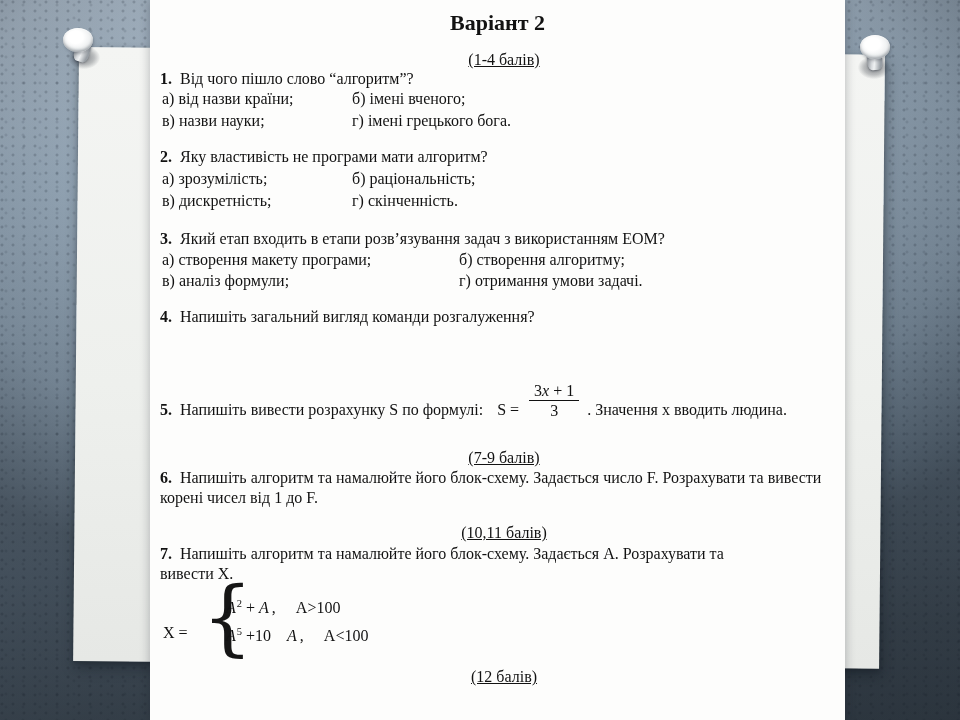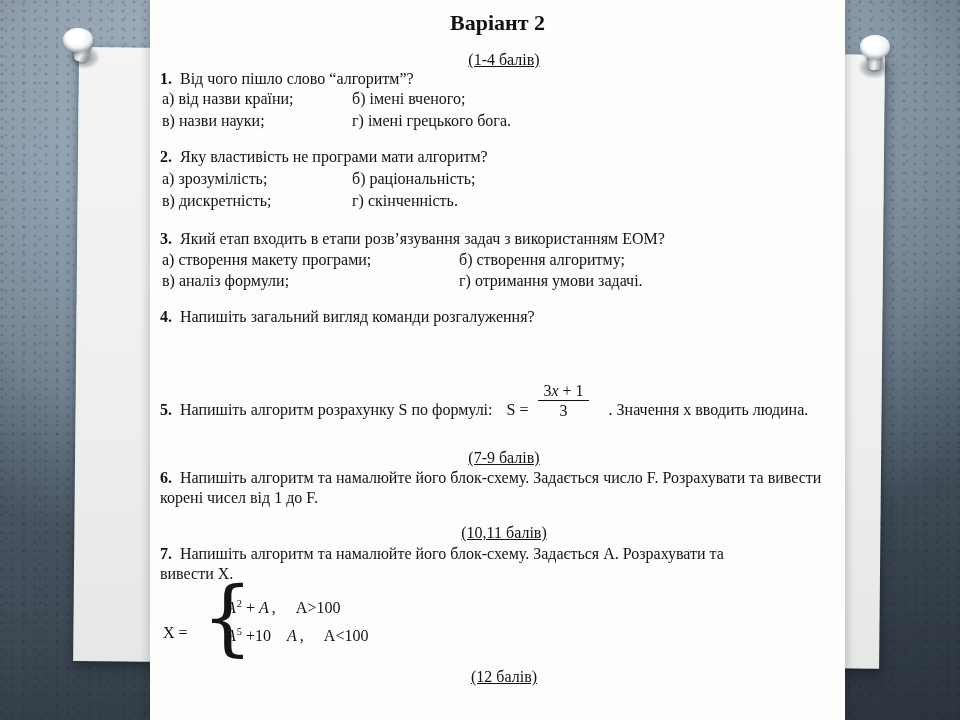--- a/index.html
+++ b/index.html
@@ -37,21 +37,21 @@
   .o11{top:90px}.o12{top:112px}.o21{top:170px}.o22{top:192px}.o31{top:251px}.o32{top:272px}
   .c1{display:inline-block;}
   .w190{width:190px}.w297{width:297px}
   
   .q5{top:382px;left:10px;right:14px;display:flex;align-items:flex-end;}
   .q5 .eq{margin-left:14px;}
   .frac{display:inline-block;text-align:center;margin-left:10px;line-height:17px;}
   .frac .num{display:block;border-bottom:1.4px solid #111;padding:0 5px 1px;}
   .frac .den{display:block;padding-top:1px;}
   .fvar{font-style:italic;}
-  .q5 .after{margin-left:20px;}
+  .q5 .after{margin-left:8px;}
   
   .formula{top:584px;left:10px;height:84px;width:400px;}
   .formula span,.formula div{position:absolute;}
   .xeq{left:3px;top:40px;}
   .brace{left:42px;top:-8px;font-size:80px;font-weight:300;line-height:84px;
          transform:scaleY(1.02);font-family:"DejaVu Serif",serif;color:#161616;}
   .crow{left:66px;height:24px;font-size:16px;position:absolute;white-space:nowrap;}
   .cr1{top:14px}.cr2{top:42px}
   .crow i{font-family:"Liberation Serif",serif;}
   .crow sup{font-size:10.5px;vertical-align:6px;margin-left:1px;}
@@ -97,21 +97,21 @@
 
     <div class="q q3"><b class="qn">3.</b><span>Який етап входить в етапи розв’язування задач з використанням ЕОМ?</span></div>
     <div class="optrow o31"><span class="c1 w297">а) створення макету програми;</span><span>б) створення алгоритму;</span></div>
     <div class="optrow o32"><span class="c1 w297">в) аналіз формули;</span><span>г) отримання умови задачі.</span></div>
 
     <div class="q q4"><b class="qn">4.</b><span>Напишіть загальний вигляд команди розгалуження?</span></div>
 
 
     <div class="q5">
         <b class="qn">5.</b>
-        <span>Напишіть алгоритм розрахунку S по формулі:</span>
+        <span>Напишіть вивести розрахунку S по формулі:</span>
         <span class="eq">S =</span>
         <span class="frac">
           <span class="num"><span>3</span><span class="fvar">x</span><span> + 1</span></span>
           <span class="den">3</span>
         </span>
         <span class="after">. Значення x вводить людина.</span>
       </div>
 
     <div class="pts p3">(7-9 балів)</div>
 

